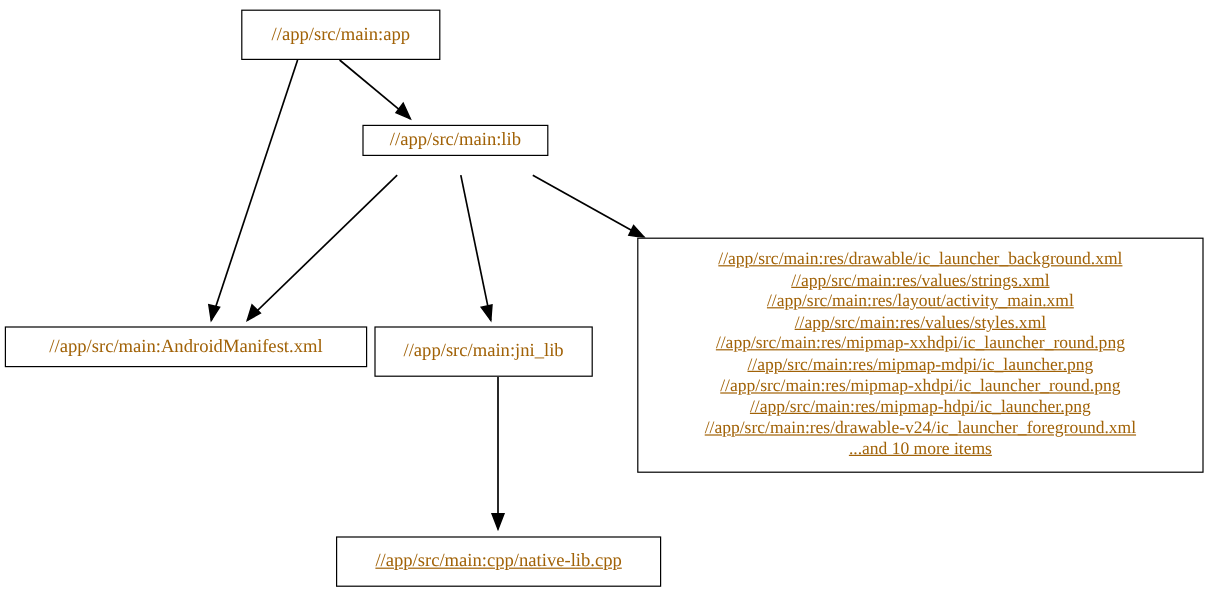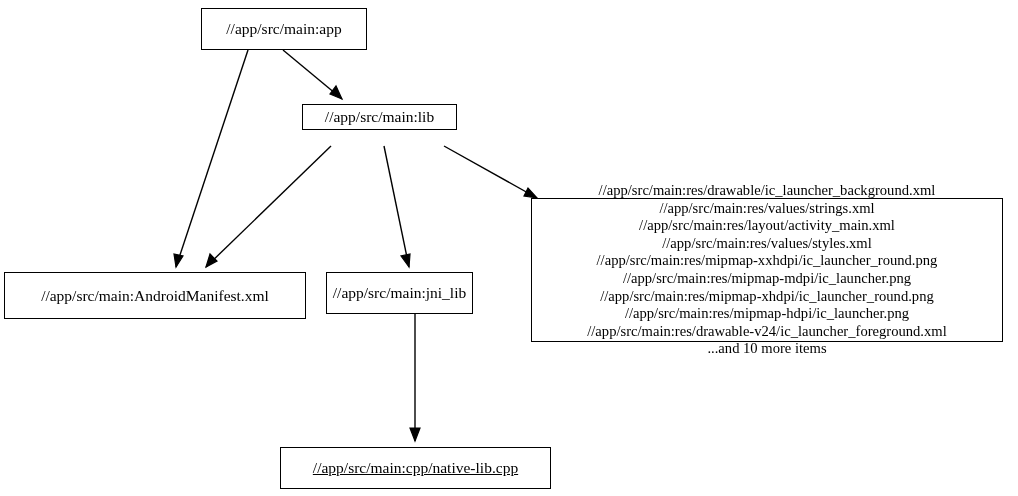--- a/index.html
+++ b/index.html
@@ -20,21 +20,21 @@
     left: 0;
     top: 0;
     width: 1018px;
     height: 496px;
   }
   .graph-node {
     position: absolute;
     box-sizing: border-box;
     border: 1px solid #000000;
     background: #ffffff;
-    color: #000000;
+    color: #a16207;
     display: flex;
     align-items: center;
     justify-content: center;
     text-align: center;
     font-size: 15.5px;
     line-height: 1.0;
     white-space: pre;
     z-index: 2;
   }
   .graph-node.multiline {
@@ -60,23 +60,23 @@
         <path d="M 444,146 L 537,198" stroke="#000000" stroke-width="1.4" fill="none"></path>
         <path d="M 537,198 L 524,196 L 528,188 Z" fill="#000000" stroke="#000000" stroke-width="1.2" stroke-linejoin="miter"></path>
         <path d="M 415,314 L 415,441" stroke="#000000" stroke-width="1.4" fill="none"></path>
         <path d="M 415,441 L 410,428 L 420,428 Z" fill="#000000" stroke="#000000" stroke-width="1.2" stroke-linejoin="miter"></path>
       </g>
   </svg>
 
   <div id="nodes-group">
       <div class="graph-node" style="left: 201px; top: 8px; width: 166px; height: 42px;"><span>//app/src/main:app</span></div>
       <div class="graph-node" style="left: 302px; top: 104px; width: 155px; height: 26px;"><span>//app/src/main:lib</span></div>
-      <div class="graph-node" style="left: 4px; top: 272px; width: 302px; height: 47px;"><span>//app/src/main:AndroidManifest.xml</span></div>
-      <div class="graph-node" style="left: 326px; top: 272px; width: 147px; height: 42px;"><span>//app/src/main:jni_lib</span></div>
-      <div class="graph-node multiline" style="left: 531px; top: 198px; width: 472px; height: 144px;"><span>//app/src/main:res/drawable/ic_launcher_background.xml
+      <div class="graph-node" style="left: 4px; top: 272px; width: 302px; height: 34px;"><span>//app/src/main:AndroidManifest.xml</span></div>
+      <div class="graph-node" style="left: 312px; top: 272px; width: 182px; height: 42px;"><span>//app/src/main:jni_lib</span></div>
+      <div class="graph-node multiline" style="left: 531px; top: 198px; width: 472px; height: 196px; text-decoration: underline;"><span>//app/src/main:res/drawable/ic_launcher_background.xml
 //app/src/main:res/values/strings.xml
 //app/src/main:res/layout/activity_main.xml
 //app/src/main:res/values/styles.xml
 //app/src/main:res/mipmap-xxhdpi/ic_launcher_round.png
 //app/src/main:res/mipmap-mdpi/ic_launcher.png
 //app/src/main:res/mipmap-xhdpi/ic_launcher_round.png
 //app/src/main:res/mipmap-hdpi/ic_launcher.png
 //app/src/main:res/drawable-v24/ic_launcher_foreground.xml
 ...and 10 more items</span></div>
       <div class="graph-node" style="left: 280px; top: 447px; width: 271px; height: 42px; text-decoration: underline;"><span>//app/src/main:cpp/native-lib.cpp</span></div>

